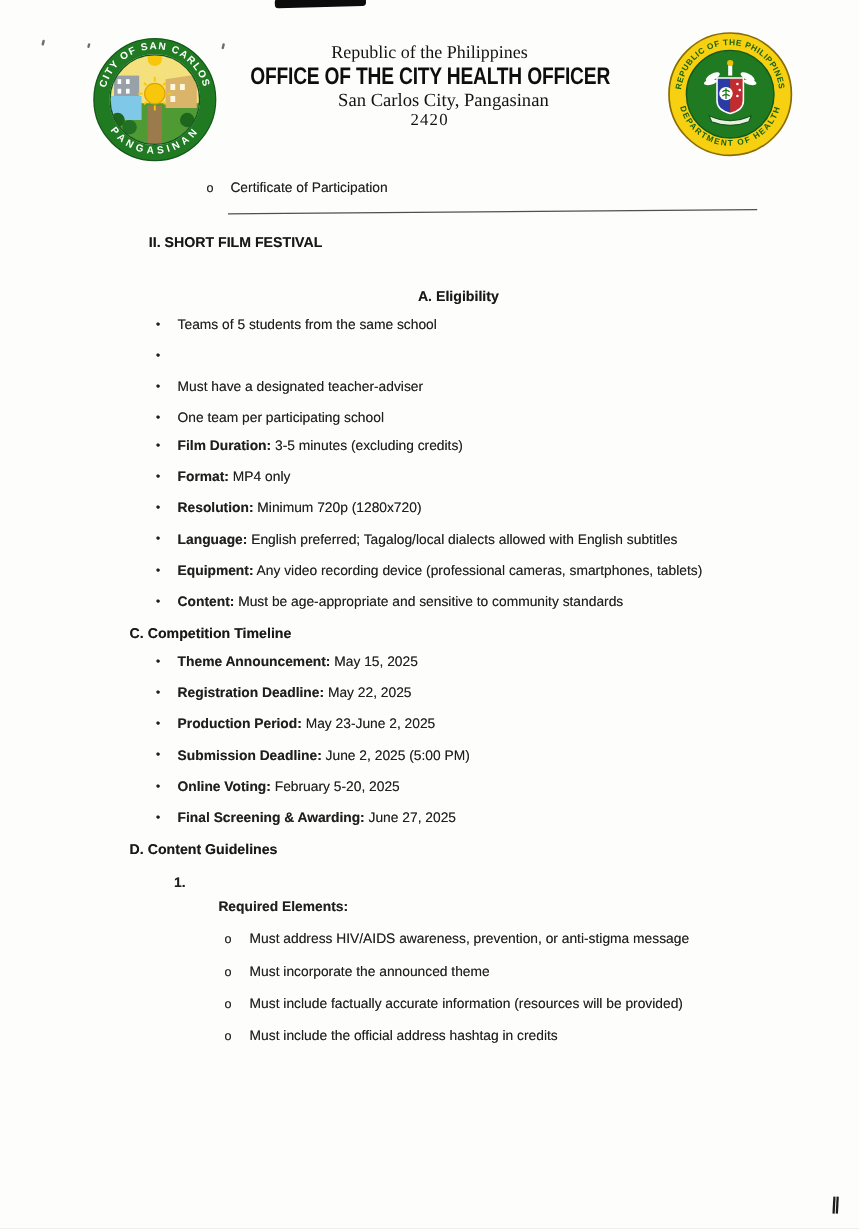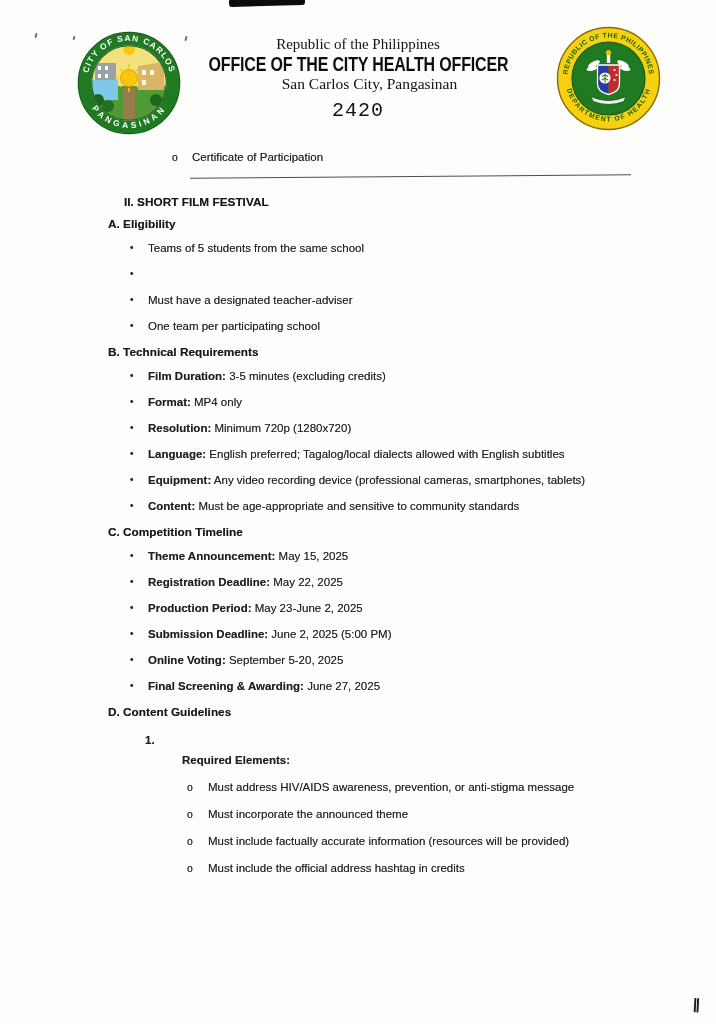--- a/index.html
+++ b/index.html
@@ -23,40 +23,40 @@
 
   
   .seal { position:absolute; }
   .seal.left  { left:76px;  top:30px; }
   .seal.right { left:555px; top:25px; }
   .header-text { position:absolute; left:168px; top:36px; width:380px; text-align:center; color:#131313; }
   .h-republic { font-family:"Liberation Serif","DejaVu Serif",serif; font-size:15px; line-height:17px; }
   .h-office   { display:inline-block; white-space:nowrap; font-weight:bold; font-size:20px;
                 letter-spacing:-0.2px; transform:scaleX(0.8); transform-origin:center; line-height:22px; color:#0e0e0e; }
   .h-city     { font-family:"Liberation Serif","DejaVu Serif",serif; font-size:15.5px; line-height:17px;margin-left:23px; }
-  .h-zip      { font-family:Liberation Mono, monospace; font-size:20px; line-height:15px; letter-spacing:1px; margin-top:11px; }
+  .h-zip      { font-family:Liberation Serif, serif; font-size:14px; line-height:15px; letter-spacing:1px; margin-top:1px; }
 
   
   .doc-body {
     position:absolute; left:0; top:140px; width:716px;
     padding:0 60px 0 108px;
     font-size:11.5px; color:#1f1f1f;
     text-shadow:0 0 0.4px rgba(35,35,35,0.55);
   }
   .carry { display:flex; margin:11px 0 0 64px; line-height:12px; }
   .carry .mk { width:20px; font-size:10.5px; }
 
   .rule {
     margin:13px 0 0 82px; width:441px; height:0;
     border-top:1.8px solid #4f4f4f; transform:rotate(-0.45deg);
   }
 
   h2.sec { font-size:11.8px; line-height:13px; margin:19px 16px 0; color:#181818; }
   h3.sub { font-size:11.8px; line-height:13px; margin:14px 0 0; color:#181818; }
-  h3.sub.first { margin-top:9px; }
+  h3.sub.first { margin-top:32px;text-align:center; }
 
   ul.blist { list-style:none; margin:11px 0 0; padding-left:22px; }
   ul.blist li { display:flex; line-height:12px; }
   ul.blist li + li { margin-top:14px; }
   ul.blist .mk { width:18px; font-size:10px; }
 
   .num-item { display:flex; margin:15px 0 0 37px; line-height:12px; }
   .num-item .num { width:21px; font-weight:bold; }
   .num-item .lb  { font-weight:bold;padding-left:16px; }
 
@@ -201,21 +201,20 @@
       <li>
         <span class="mk">•</span>
         <span>Must have a designated teacher-adviser</span>
       </li>
       <li>
         <span class="mk">•</span>
         <span>One team per participating school</span>
       </li>
     </ul>
 
-    <h3 class="sub">B. Technical Requirements</h3>
     <ul class="blist">
       <li>
         <span class="mk">•</span>
         <span><b class="lb">Film Duration:</b> <span>3-5 minutes (excluding credits)</span></span>
       </li>
       <li>
         <span class="mk">•</span>
         <span><b class="lb">Format:</b> <span>MP4 only</span></span>
       </li>
       <li>
@@ -249,21 +248,21 @@
       <li>
         <span class="mk">•</span>
         <span><b class="lb">Production Period:</b> <span>May 23-June 2, 2025</span></span>
       </li>
       <li>
         <span class="mk">•</span>
         <span><b class="lb">Submission Deadline:</b> <span>June 2, 2025 (5:00 PM)</span></span>
       </li>
       <li>
         <span class="mk">•</span>
-        <span><b class="lb">Online Voting:</b> <span>September 5-20, 2025</span></span>
+        <span><b class="lb">Online Voting:</b> <span>February 5-20, 2025</span></span>
       </li>
       <li>
         <span class="mk">•</span>
         <span><b class="lb">Final Screening &amp; Awarding:</b> <span>June 27, 2025</span></span>
       </li>
     </ul>
 
     <h3 class="sub">D. Content Guidelines</h3>
     <div class="num-item">
       <span class="num">1.</span>

